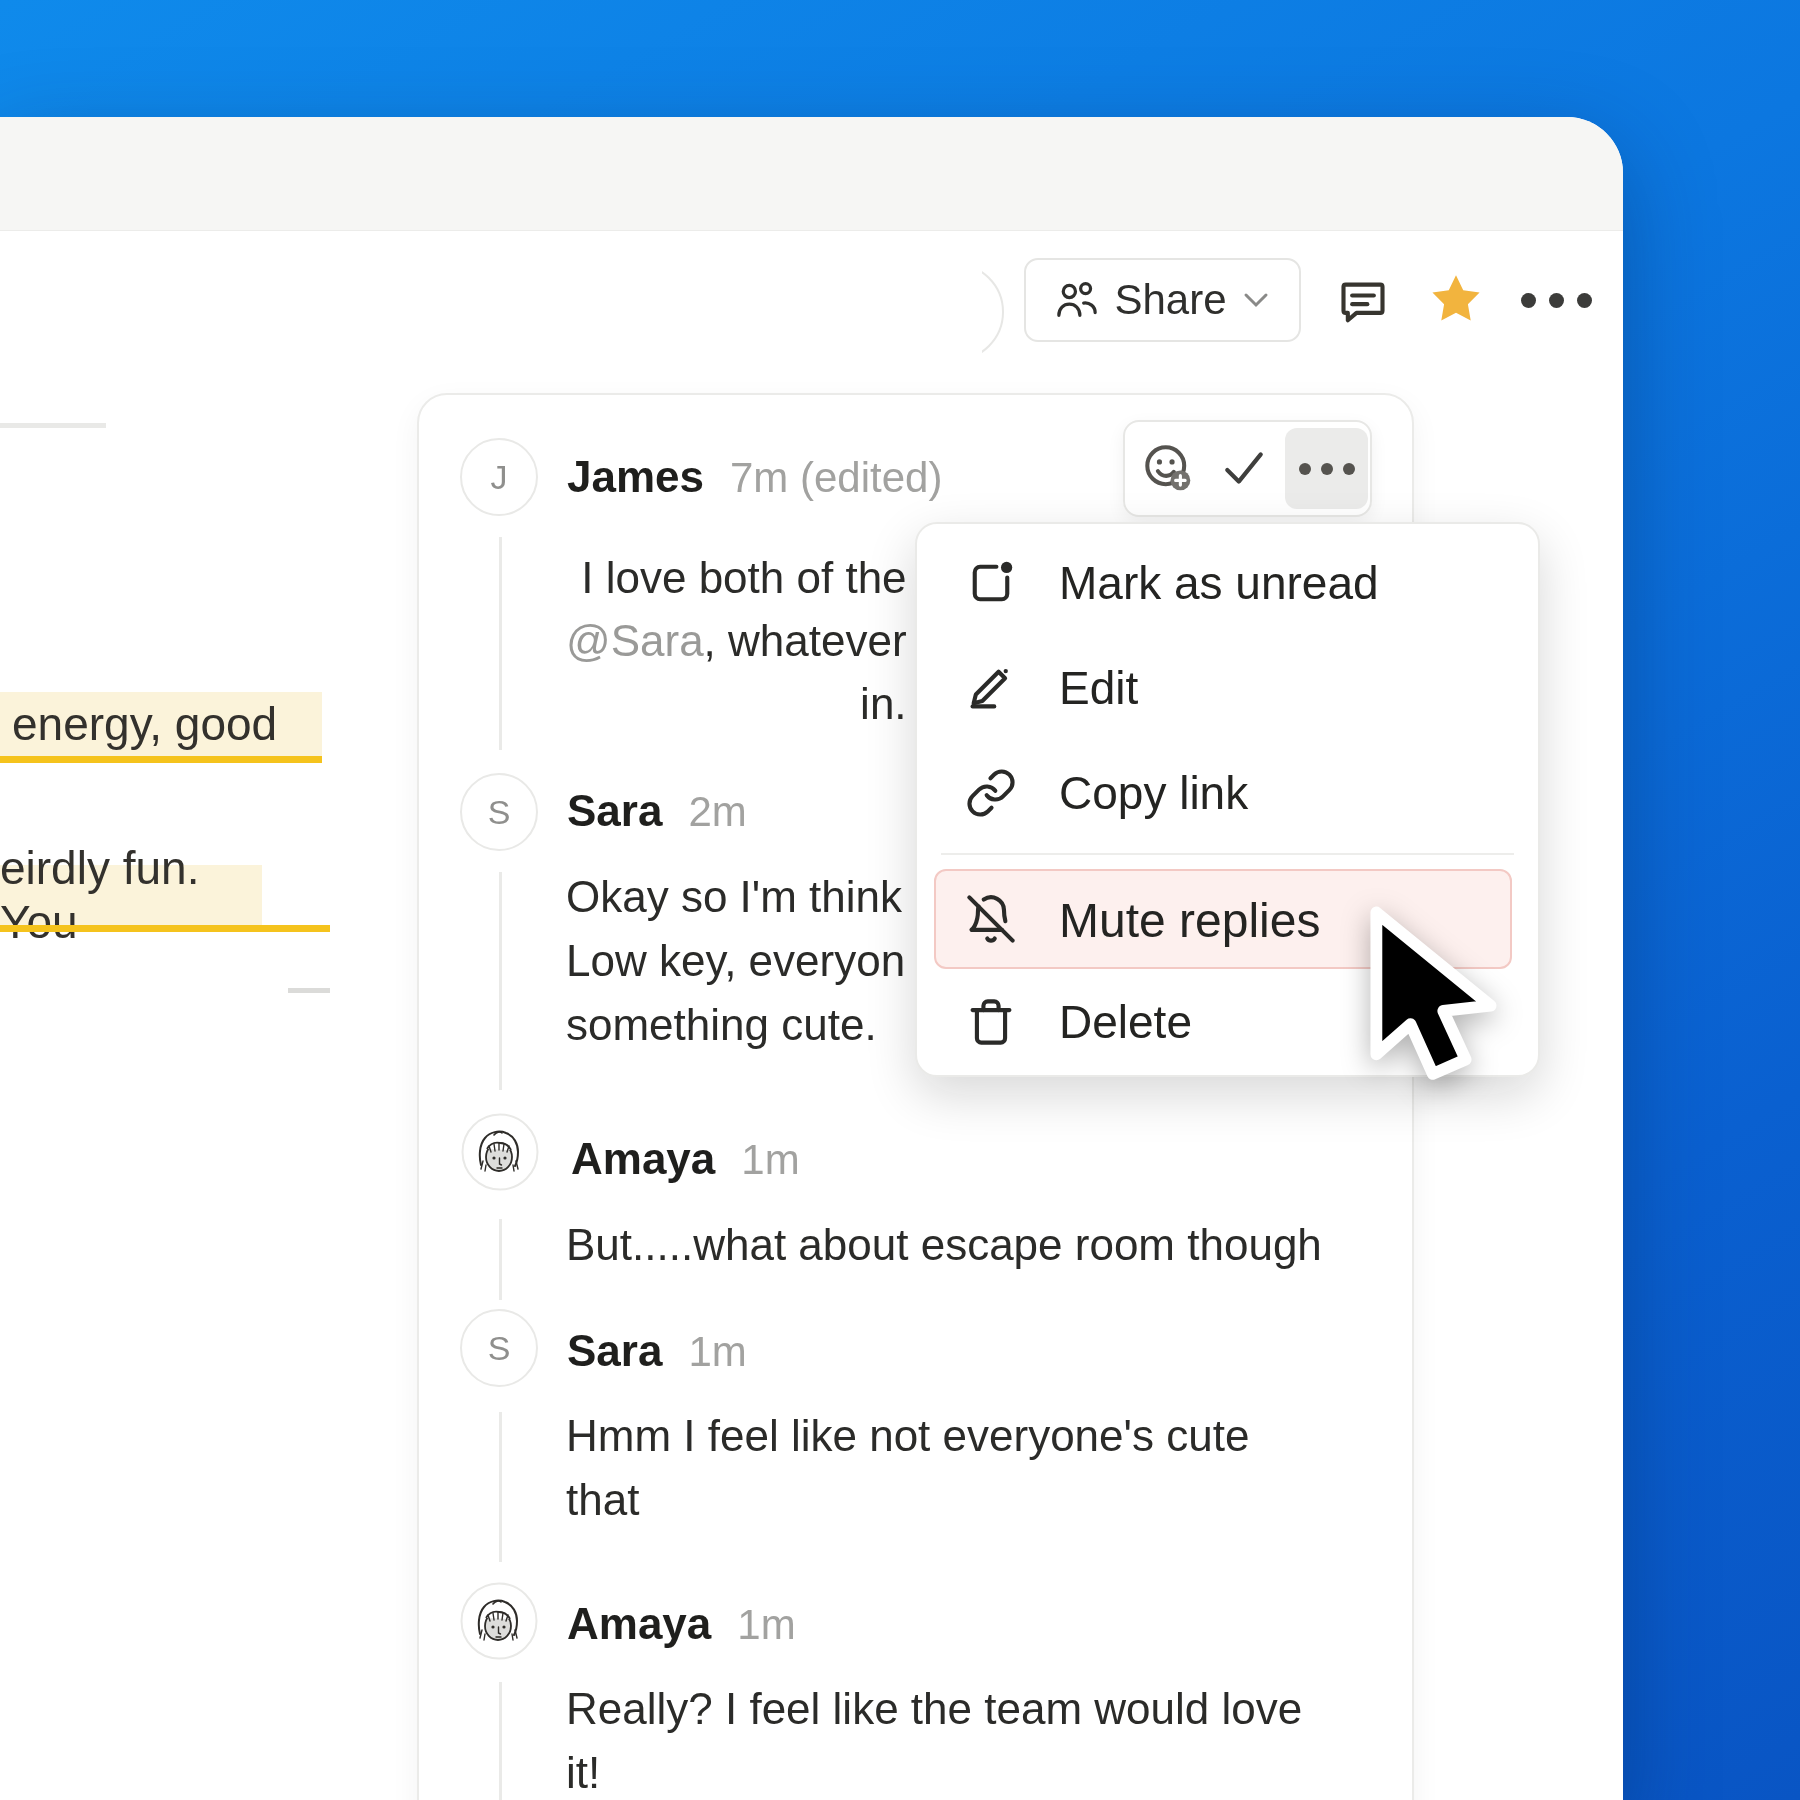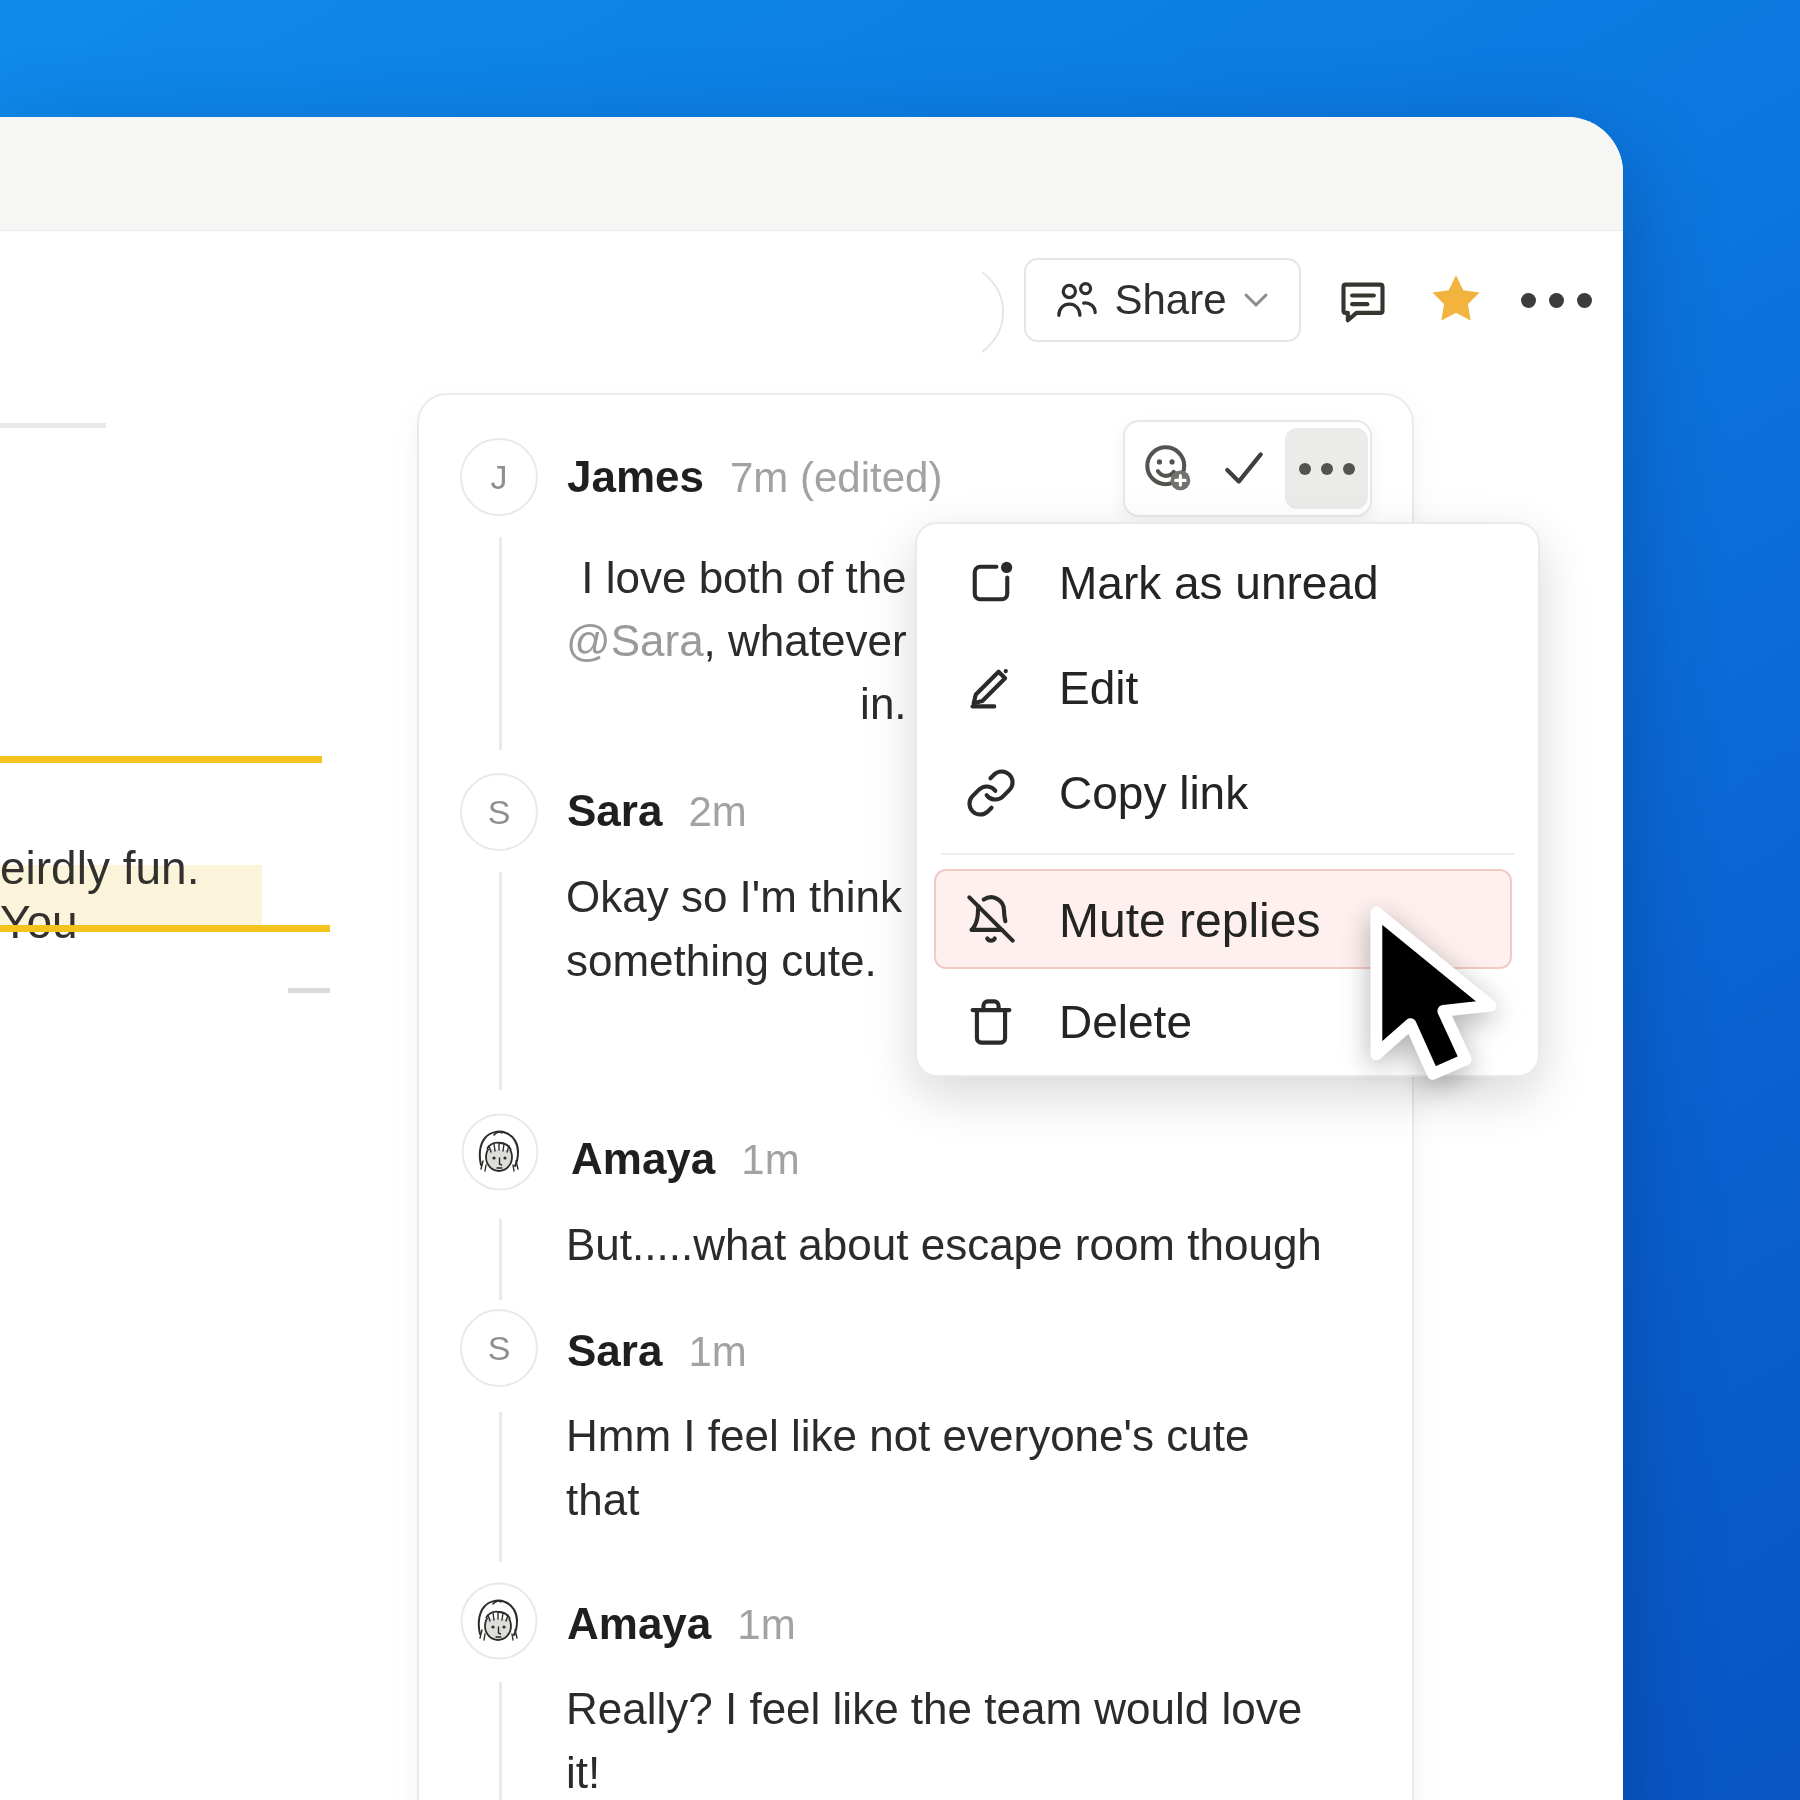--- a/index.html
+++ b/index.html
@@ -99,20 +99,23 @@
   </div>
 
   <div class="abs dots" style="left:1521px;top:293px;">
     <span class="dot"></span>
     <span class="dot"></span>
     <span class="dot"></span>
   </div>
 
   <div class="abs doc-divider"></div>
 
+  <div class="abs hl" style="left:0;top:692px;width:322px;height:64px;padding-left:12px;box-sizing:border-box;">
+    <span>energy, good</span>
+  </div>
   <div class="abs hl-underline" style="left:0;top:756px;width:322px;height:7px;"></div>
 
   <div class="abs hl" style="left:0;top:865px;width:262px;height:60px;">
     <span>eirdly fun. You</span>
   </div>
   <div class="abs hl-underline" style="left:0;top:925px;width:330px;height:7px;"></div>
 
   <div class="abs doc-dash"></div>
 
   <div class="abs card"></div>
@@ -160,20 +163,21 @@
 
   <div class="abs avatar" style="left:460px;top:773px;">
     <span>S</span>
   </div>
   <div class="abs name-row" style="left:567px;top:786px;">
     <span class="cname">Sara</span>
     <span class="cmeta">2m</span>
   </div>
   <div class="abs cmsg" style="left:566px;top:865px;line-height:64px;">
     <div>Okay so I'm think</div>
+    <div>Low key, everyon</div>
     <div>something cute.</div>
   </div>
 
   <div class="abs" style="left:461px;top:1113px;">
     <svg width="78" height="78" viewBox="0 0 78 78">
       <circle cx="39" cy="39" r="37.5" fill="#fff" stroke="#e9e9e7" stroke-width="2"></circle>
       <path d="M20 52c-2-8-2-20 4-27 5-6 14-8 21-5 8 3 12 11 12 19 0 5-1 10-3 14" fill="#fff" stroke="#2e2c29" stroke-width="2" stroke-linecap="round"></path>
       <ellipse cx="38" cy="44" rx="13" ry="14" fill="#dddddb" stroke="#2e2c29" stroke-width="1.8"></ellipse>
       <path d="M26 36c3-5 8-7 13-6 5 0 9 3 11 7" fill="#fff" stroke="#2e2c29" stroke-width="1.8"></path>
       <path d="M28 33l2 6 M33 31l1 7 M38 30l0 7 M43 31l-1 7 M48 33l-2 6" stroke="#2e2c29" stroke-width="1.4" stroke-linecap="round"></path>

